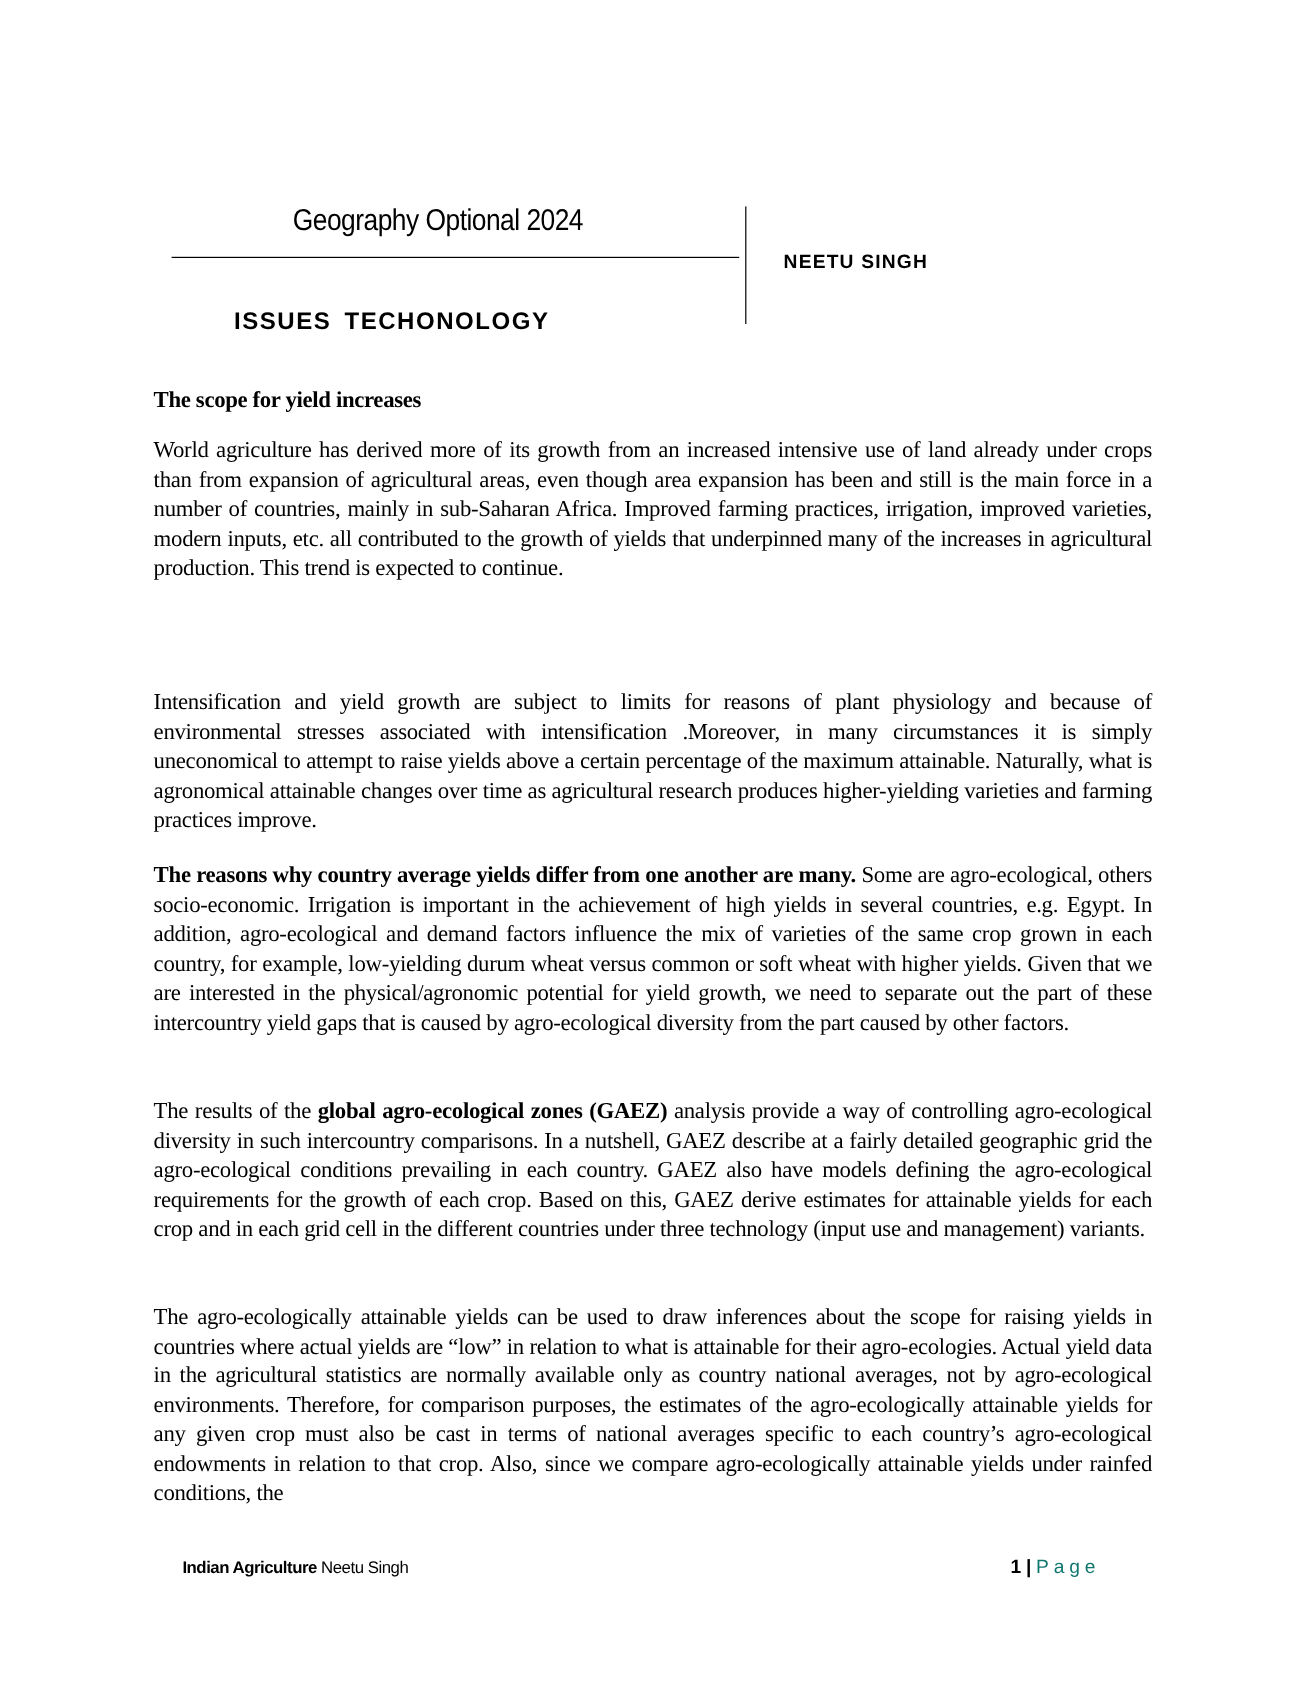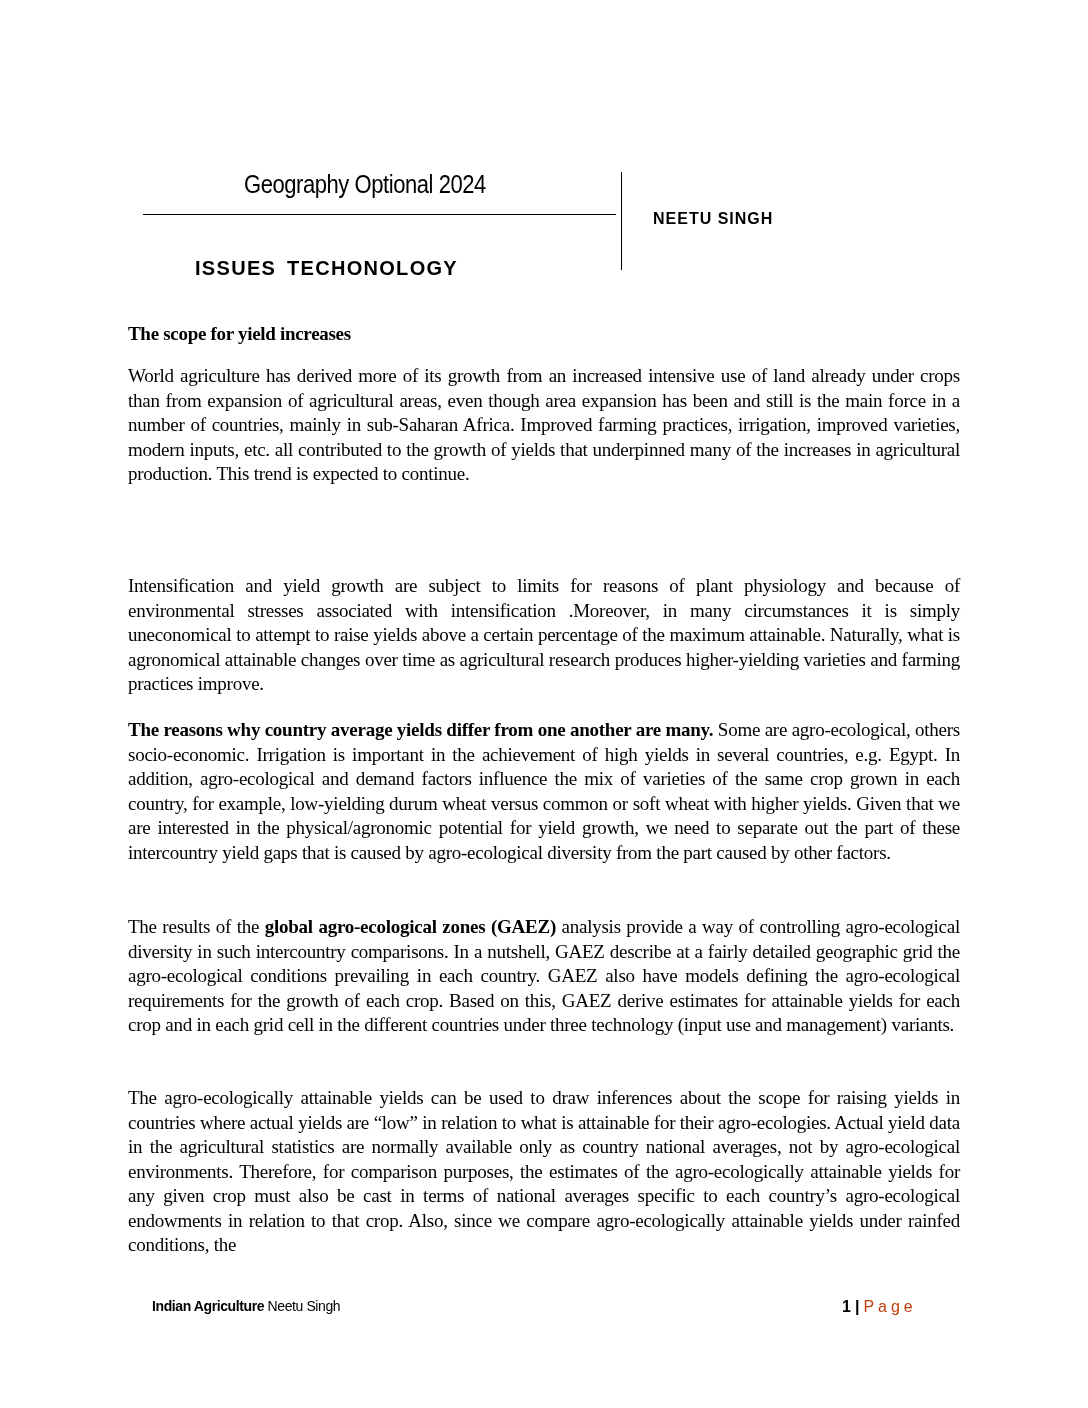--- a/index.html
+++ b/index.html
@@ -41,21 +41,21 @@
 
   .footer-left {
     position: absolute; left: 128px; top: 1298px; white-space: nowrap;
     font-family: "Liberation Sans", sans-serif; font-size: 14px; letter-spacing: -0.4px; margin-left: 24px;
   }
   .footer-right {
     position: absolute; left: 842px; top: 1298px; white-space: nowrap;
     font-family: "Liberation Sans", sans-serif; font-size: 16px;
   }
   .footer-right .sep { font-weight: bold; margin: 0 4px; }
-  .footer-right .pg { color: #c2410c; letter-spacing: 4px; }
+  .footer-right .pg { color: #0f766e; letter-spacing: 4px; }
 </style>
 </head>
 <body>
 
 <div class="page">
 
   <div class="hdr-title">Geography Optional 2024</div>
   <div class="hdr-rule"></div>
   <div class="hdr-vrule"></div>
   <div class="hdr-sub2">ISSUES TECHONOLOGY</div>

